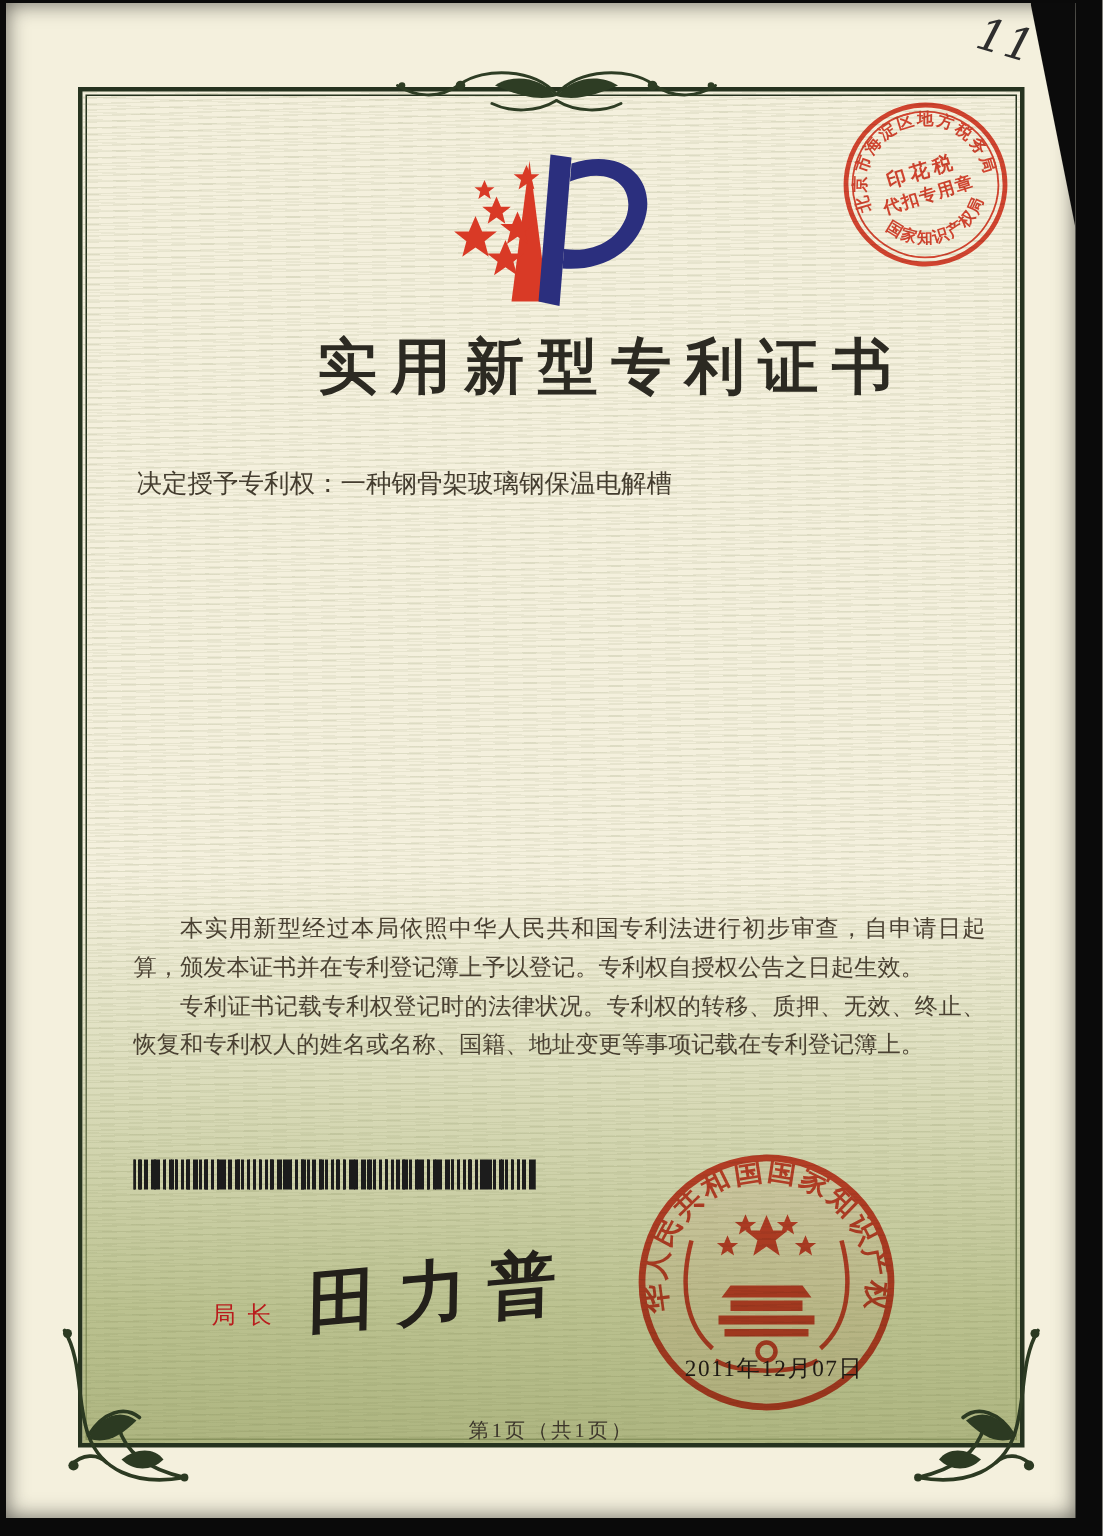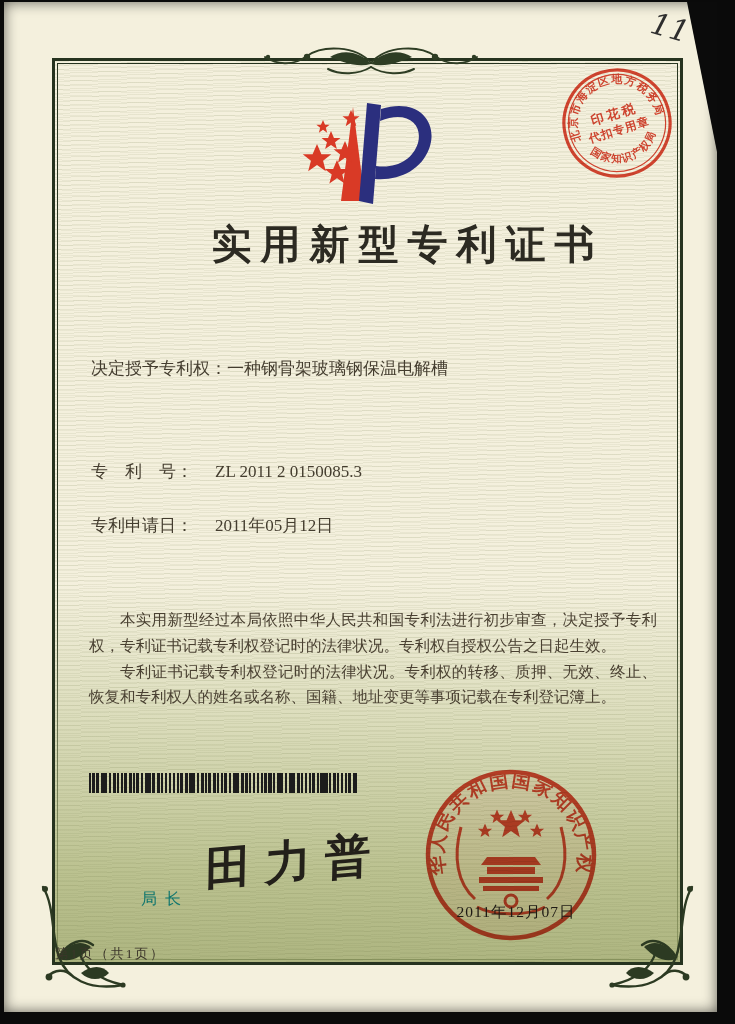--- a/index.html
+++ b/index.html
@@ -31,42 +31,42 @@
   .cert-number{position:absolute;left:36px;top:46px;font-size:17px;
          letter-spacing:3px;color:#3b352b;}
   .doc-title{position:absolute;left:0;top:156px;width:100%;text-align:center;
          font-size:40px;font-weight:700;letter-spacing:9px;color:#2c2a22;margin-left:40px;}
   .logo{position:absolute;left:246px;top:40px;}
   .tax-stamp{position:absolute;left:504px;top:4px;transform:rotate(-17deg);
          opacity:.93;mix-blend-mode:multiply;}
   .field-row{position:absolute;left:36px;font-size:17px;color:var(--ink);
          white-space:nowrap;}
   .field-label{display:inline-block;min-width:124px;}
-  .field-value{display:inline-block;margin-top:46px;}
+  .field-value{display:inline-block;}
   .row-0{top:250px}.row-1{top:303px}.row-2{top:355px}
   .row-3{top:407px}.row-4{top:459px}.row-5{top:512px}
   .body-text{position:absolute;left:34px;top:546px;width:568px;
          font-size:15.5px;line-height:25.8px;color:#4a4132;text-align:justify;}
   .body-text p{text-indent:2em;}
   .barcode{position:absolute;left:34px;top:712px;width:268px;height:20px;
      background:
        repeating-linear-gradient(90deg,#1c1c1c 0 2px,transparent 2px 4px),
        repeating-linear-gradient(90deg,#1c1c1c 0 1px,transparent 1px 7px),
        repeating-linear-gradient(90deg,transparent 0 3px,#1c1c1c 3px 5px,transparent 5px 11px);}
-  .signer-title{position:absolute;left:86px;top:828px;font-size:16px;
-         letter-spacing:8px;color:#0f766e;}
+  .signer-title{position:absolute;left:86px;top:806px;font-size:16px;
+         letter-spacing:8px;color:#b91c1c;}
   .signature{position:absolute;left:150px;top:770px;font-size:46px;
          color:#23201a;letter-spacing:14px;white-space:nowrap;
          transform:rotate(-5deg) skewX(-6deg);font-weight:600;}
   .office-seal{position:absolute;left:366px;top:704px;opacity:.92;
          mix-blend-mode:multiply;}
   .seal-date{position:absolute;left:386px;top:841px;width:150px;
          text-align:center;font-size:15.5px;color:#1e1a14;letter-spacing:1px;}
   .page-footer{position:absolute;left:0;top:884px;width:100%;
-         font-size:13.5px;color:#3c362b;letter-spacing:2px;}
+         text-align:center;font-size:13.5px;color:#3c362b;letter-spacing:2px;}
   .ornament-top{position:absolute;left:205px;top:-22px;}
   .ornament-bl{position:absolute;left:-20px;top:820px;}
   .ornament-br{position:absolute;right:-20px;top:820px;transform:scaleX(-1);}
   svg text{font-family:"Liberation Serif","DejaVu Serif",serif;}
 </style>
 </head>
 <body>
 
 <svg width="0" height="0" style="position:absolute" aria-hidden="true">
   <defs>
@@ -161,29 +161,23 @@
       </text>
       <text x="58" y="53" text-anchor="middle" font-size="13" font-weight="bold" letter-spacing="3" style="fill:var(--seal-red,#d93a26)">印花税</text>
       <text x="58" y="69" text-anchor="middle" font-size="11.5" font-weight="bold" letter-spacing="1" style="fill:var(--seal-red,#d93a26)">代扣专用章</text>
     </svg>
 
     <div class="doc-title">实用新型专利证书</div>
 
     <div class="field-row row-0">
       <span class="field-label">决定授予专利权：</span><span class="field-value">一种钢骨架玻璃钢保温电解槽</span>
     </div>
-    <div class="field-row row-2">
-      <span class="field-label">专　利　号：</span><span class="field-value">ZL 2011 2 0150085.3</span>
-    </div>
-    <div class="field-row row-3">
-      <span class="field-label">专利申请日：</span><span class="field-value">2011年05月12日</span>
-    </div>
 
     <div class="body-text">
-      <p>本实用新型经过本局依照中华人民共和国专利法进行初步审查，决定授予专利权，专利证书记载专利权登记时的法律状况。专利权自授权公告之日起生效。</p>
+      <p>本实用新型经过本局依照中华人民共和国专利法进行初步审查，自申请日起算，颁发本证书并在专利登记簿上予以登记。专利权自授权公告之日起生效。</p>
       <p>专利证书记载专利权登记时的法律状况。专利权的转移、质押、无效、终止、恢复和专利权人的姓名或名称、国籍、地址变更等事项记载在专利登记簿上。</p>
     </div>
 
     <div class="barcode"></div>
 
     <div class="signer-title">局长</div>
     <div class="signature">田力普</div>
 
     <svg class="office-seal" width="180" height="180" viewBox="0 0 180 180">
       <circle cx="90" cy="90" r="83" fill="rgba(217,58,38,0.08)" style="stroke:var(--seal-red,#d93a26)" stroke-width="4.5"></circle>

